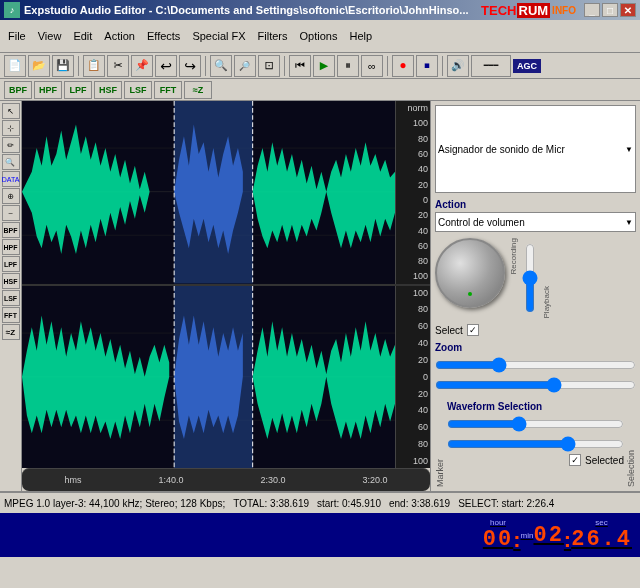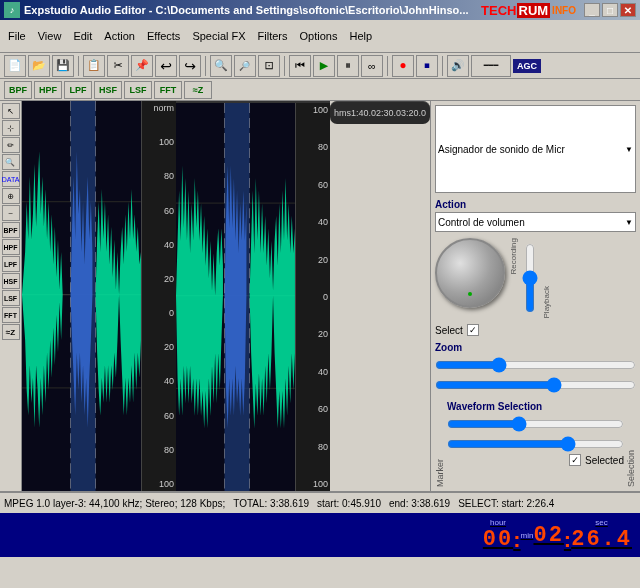--- a/index.html
+++ b/index.html
@@ -318,21 +318,21 @@
 
     <div class="left-tool" style="font-size:7px;font-weight:bold;">BPF</div>
     <div class="left-tool" style="font-size:7px;font-weight:bold;">HPF</div>
     <div class="left-tool" style="font-size:7px;font-weight:bold;">LPF</div>
     <div class="left-tool" style="font-size:7px;font-weight:bold;">HSF</div>
     <div class="left-tool" style="font-size:7px;font-weight:bold;">LSF</div>
     <div class="left-tool" style="font-size:7px;font-weight:bold;">FFT</div>
     <div class="left-tool" style="font-size:8px;font-weight:bold;">≈Z</div>
   </div>
 
-  <div style="display:flex; flex:1; overflow:hidden; flex-direction:row;">
+  <div style="display:flex; flex:1; overflow:hidden; flex-direction:column;">
 
     <div style="display:flex; flex:1; overflow:hidden;">
       <div style="flex:1; background:#0a0a18; position:relative; overflow:hidden;">
         <svg class="wave-svg" viewBox="0 0 380 155" preserveAspectRatio="none">
 
           <rect width="380" height="155" fill="#080818"></rect>
 
           <line x1="0" y1="77" x2="380" y2="77" stroke="#333" stroke-width="0.5"></line>
           <line x1="0" y1="40" x2="380" y2="40" stroke="#222" stroke-width="0.5"></line>
           <line x1="0" y1="114" x2="380" y2="114" stroke="#222" stroke-width="0.5"></line>

